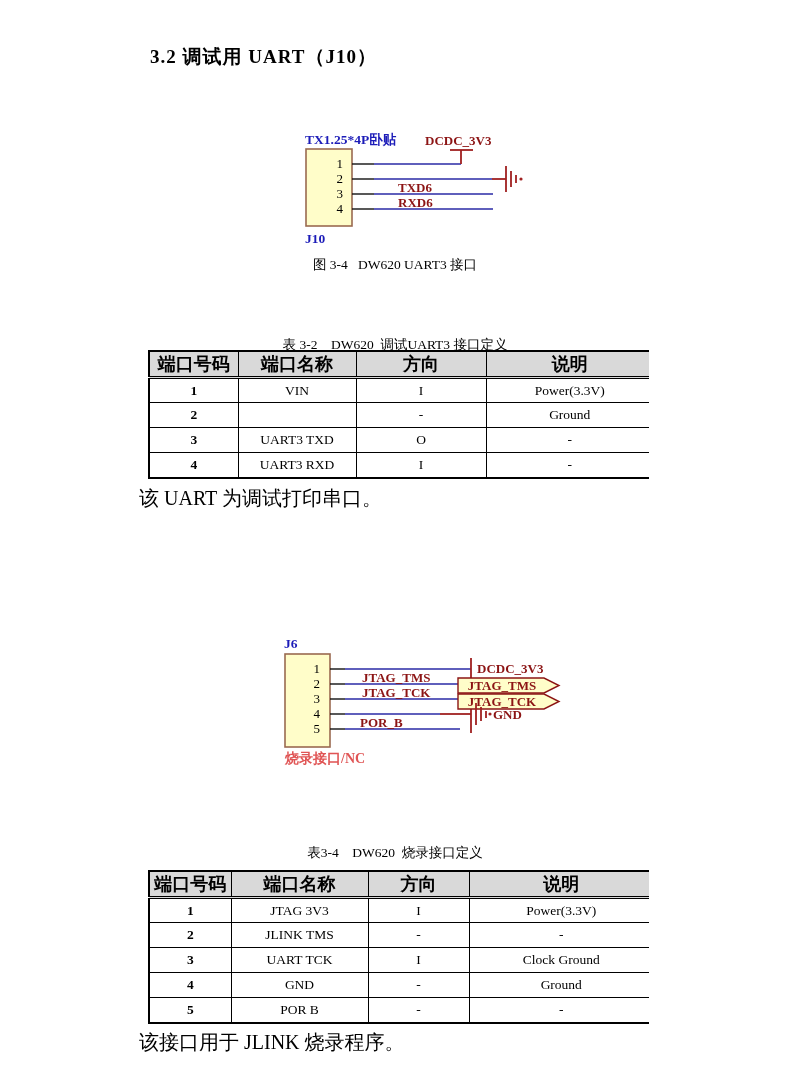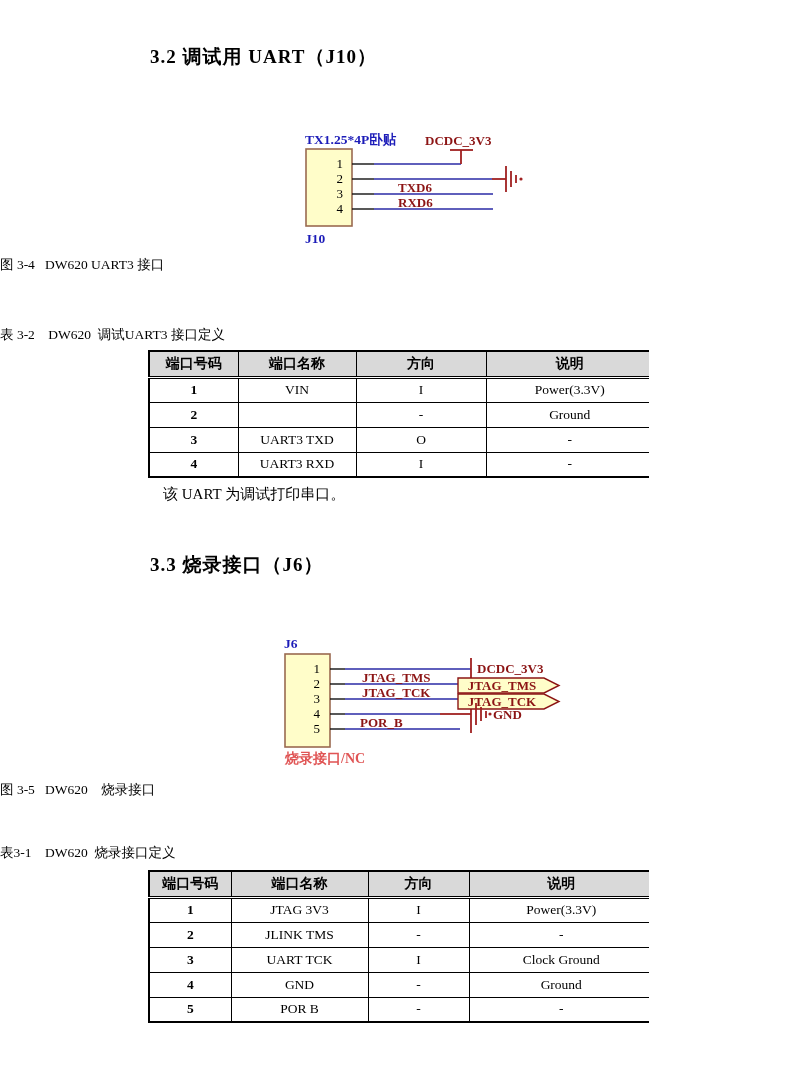--- a/index.html
+++ b/index.html
@@ -15,27 +15,27 @@
   *{margin:0;padding:0;box-sizing:border-box;}
   html,body{background:#ffffff;}
   body{font-family:"Liberation Serif","DejaVu Serif",serif;color:#000;}
   .page{position:relative;width:649px;height:1075px;background:#fff;overflow:hidden;}
 
   .section-heading{position:absolute;left:150px;font-size:19px;font-weight:bold;
     letter-spacing:1px;white-space:nowrap;}
   .h32{top:44px;}
   .h33{top:552px;}
 
-  .caption{position:absolute;left:0;width:790px;font-size:13.5px;white-space:pre;}
+  .caption{position:absolute;left:0;width:790px;text-align:center;font-size:13.5px;white-space:pre;}
   .fig-cap-1{top:256px;}
-  .tab-cap-1{top:326px;}
+  .tab-cap-1{top:336px;}
   .fig-cap-2{top:781px;}
   .tab-cap-2{top:844px;}
 
-  .para{position:absolute;left:163px;font-size:15px;white-space:nowrap;}
+  .para{position:absolute;left:139px;font-size:20px;white-space:nowrap;}
   .para1{top:485px;}
   .para2{top:1029px;}
 
   
   .schematic{position:absolute;}
   .svg1{left:295px;top:122px;}
   .svg2{left:280px;top:634px;}
   svg text{font-family:"Liberation Serif","DejaVu Serif",serif;}
   .part-body{fill:var(--part-fill);stroke:var(--part-border);stroke-width:1.6;}
   .pin-num{font-size:13px;fill:#000;text-anchor:end;}
@@ -48,21 +48,21 @@
   .flag{fill:var(--part-fill);stroke:var(--net-red);stroke-width:1.4;}
   .flag-text{font-size:13px;font-weight:bold;fill:var(--net-red);text-anchor:middle;}
   .gnd-dot{fill:var(--power-red);}
 
   
   .def-table{position:absolute;left:148px;width:505px;border-collapse:collapse;
     border:2px solid #000;table-layout:fixed;}
   .t1{top:350px;}
   .t2{top:870px;}
   .def-table th{background:var(--header-bg);border:1px solid #000;border-bottom:3px double #000;
-    font-size:14px;font-weight:bold;height:26px;text-align:center;}
+    font-size:18px;font-weight:bold;height:26px;text-align:center;}
   .def-table td{border:1px solid #000;font-size:13.5px;height:25px;text-align:center;
     font-family:"Liberation Serif","DejaVu Serif",serif;}
   .def-table td.pin-col{font-weight:bold;}
 </style>
 </head>
 <body>
 
 <div class="page">
 
   <div class="section-heading h32">3.2 调试用 UART（J10）</div>
@@ -143,21 +143,20 @@
         <td class="pin-col">4</td>
         <td>UART3 RXD</td>
         <td>I</td>
         <td>-</td>
       </tr>
     </tbody>
   </table>
 
   <div class="para para1">该 UART 为调试打印串口。</div>
 
-  <div class="section-heading h33">3.3 烧录接口（J6）</div>
 
   <svg class="schematic svg2" width="290" height="132" viewBox="0 0 290 132">
     <text x="4" y="14" class="blue-label">J6</text>
 
     <rect x="5" y="20" width="45" height="93" class="part-body"></rect>
     <text x="40" y="39" class="pin-num">1</text>
     <text x="40" y="54" class="pin-num">2</text>
     <text x="40" y="69" class="pin-num">3</text>
     <text x="40" y="84" class="pin-num">4</text>
     <text x="40" y="99" class="pin-num">5</text>
@@ -190,22 +189,21 @@
 
     <line x1="196" y1="69" x2="196" y2="91" class="pwr"></line>
     <line x1="201" y1="73" x2="201" y2="87" class="pwr"></line>
     <line x1="206" y1="77" x2="206" y2="84" class="pwr"></line>
     <circle cx="210" cy="80" r="1.6" class="gnd-dot"></circle>
     <text x="213" y="85" class="net-label">GND</text>
 
     <text x="5" y="129" class="note-label">烧录接口/NC</text>
   </svg>
 
-  <div class="caption fig-cap-2">图 3-5   DW620    烧录接口</div>
-  <div class="caption tab-cap-2">表3-1    DW620  烧录接口定义</div>
+  <div class="caption tab-cap-2">表3-4    DW620  烧录接口定义</div>
 
   <table class="def-table t2">
     <colgroup>
         <col style="width:82px">
         <col style="width:137px">
         <col style="width:101px">
         <col style="width:185px">
       </colgroup>
     <thead>
       <tr>
@@ -242,14 +240,15 @@
       </tr>
       <tr>
         <td class="pin-col">5</td>
         <td>POR B</td>
         <td>-</td>
         <td>-</td>
       </tr>
     </tbody>
   </table>
 
+  <div class="para para2">该接口用于 JLINK 烧录程序。</div>
 
 </div>
 
 </body></html>

